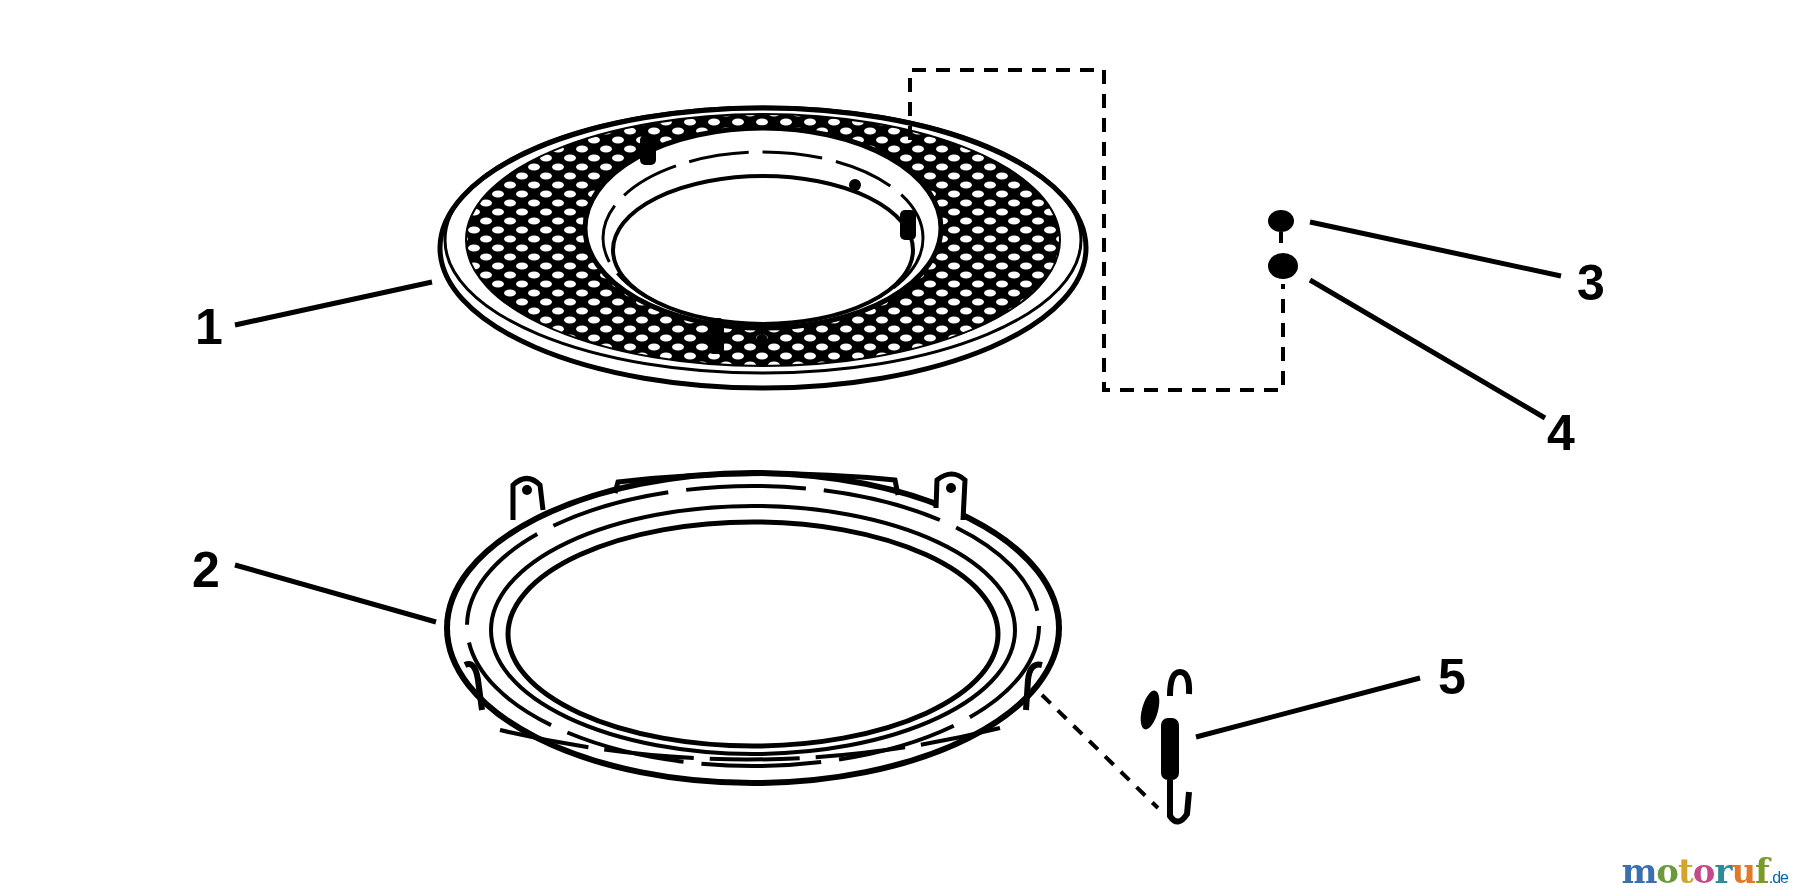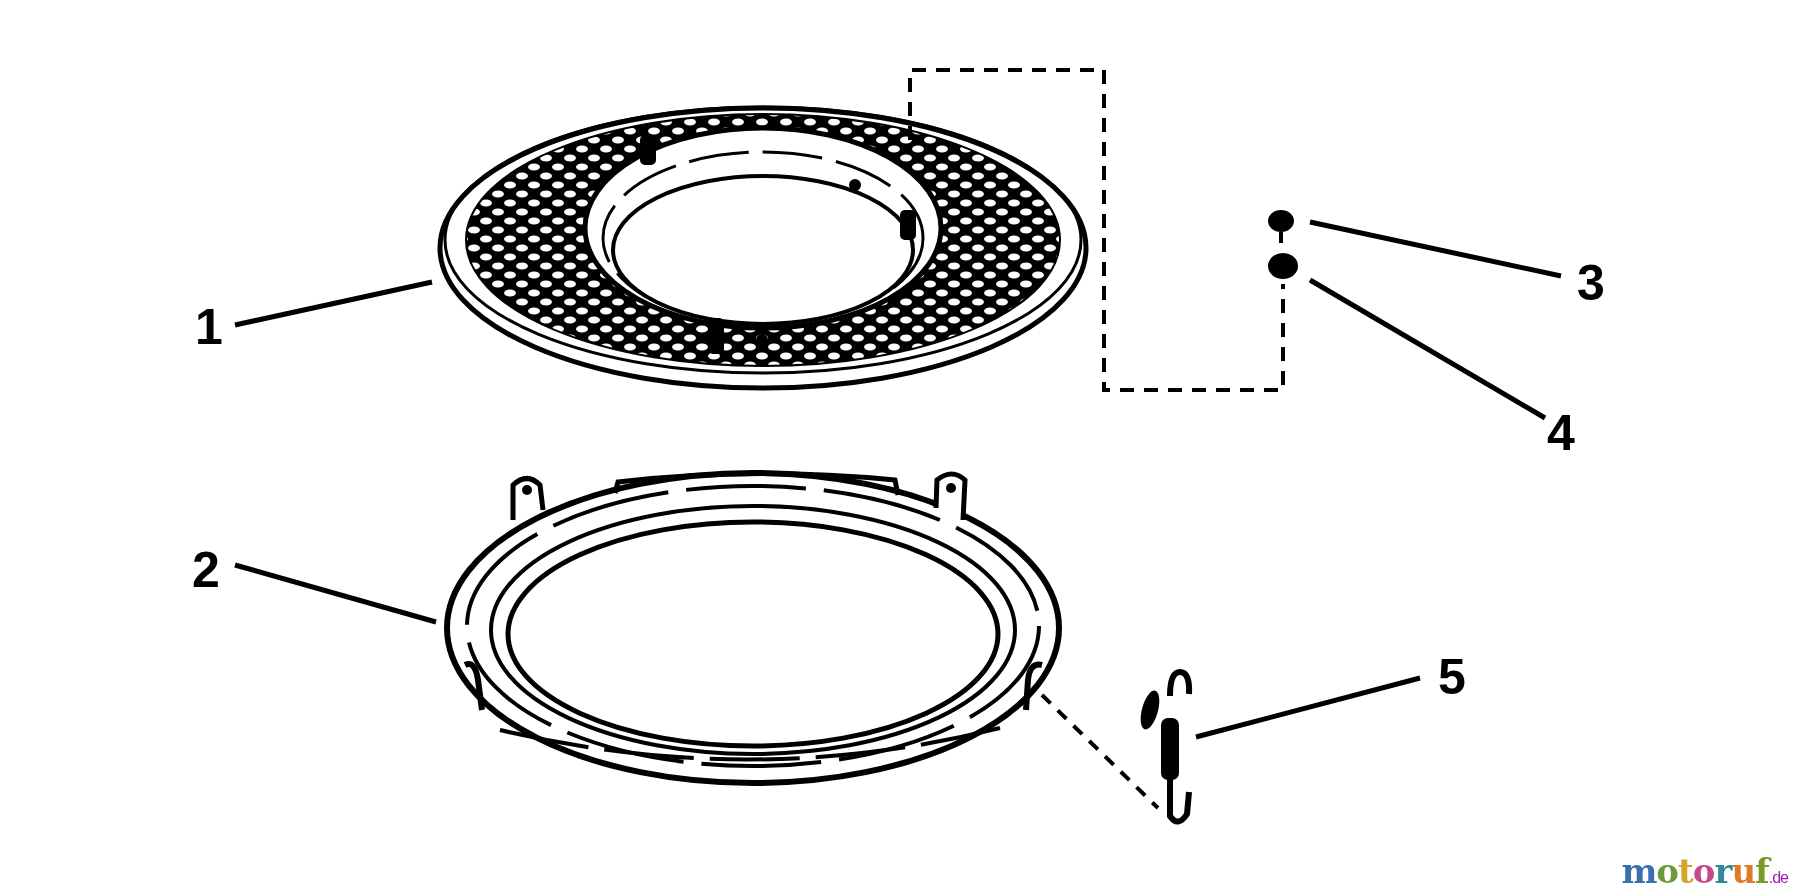--- a/index.html
+++ b/index.html
@@ -3,21 +3,21 @@
 <meta charset="utf-8">
 <style>
   html, body { margin: 0; padding: 0; background: #ffffff; }
   body { width: 1800px; height: 896px; position: relative; overflow: hidden;
          font-family: "Liberation Sans", sans-serif; }
   #diagram { position: absolute; left: 0; top: 0; width: 1800px; height: 896px; }
   .callout-number { position: absolute; font-family: "Liberation Sans", sans-serif;
                     font-weight: bold; font-size: 50px; color: #000; line-height: 1; }
   #watermark { position: absolute; right: 12px; bottom: 8px; font-family: "DejaVu Serif", serif;
                font-size: 34px; font-weight: bold; letter-spacing: -1px; line-height: 1; }
-  #watermark .tld { font-family: "Liberation Sans", sans-serif; font-size: 16px; font-weight: normal; color: #a21caf; }
+  #watermark .tld { font-family: "Liberation Sans", sans-serif; font-size: 16px; font-weight: normal; color: #0369a1; }
 </style>
 </head>
 <body>
 
 <svg id="diagram" viewBox="0 0 1800 896" xmlns="http://www.w3.org/2000/svg">
   <defs>
     <pattern id="perf" x="0" y="0" width="24" height="18" patternUnits="userSpaceOnUse">
       <rect width="24" height="18" fill="#000"></rect>
       <ellipse cx="6" cy="5" rx="6" ry="3.5" fill="#fff"></ellipse>
       <ellipse cx="18" cy="14" rx="6" ry="3.5" fill="#fff"></ellipse>

